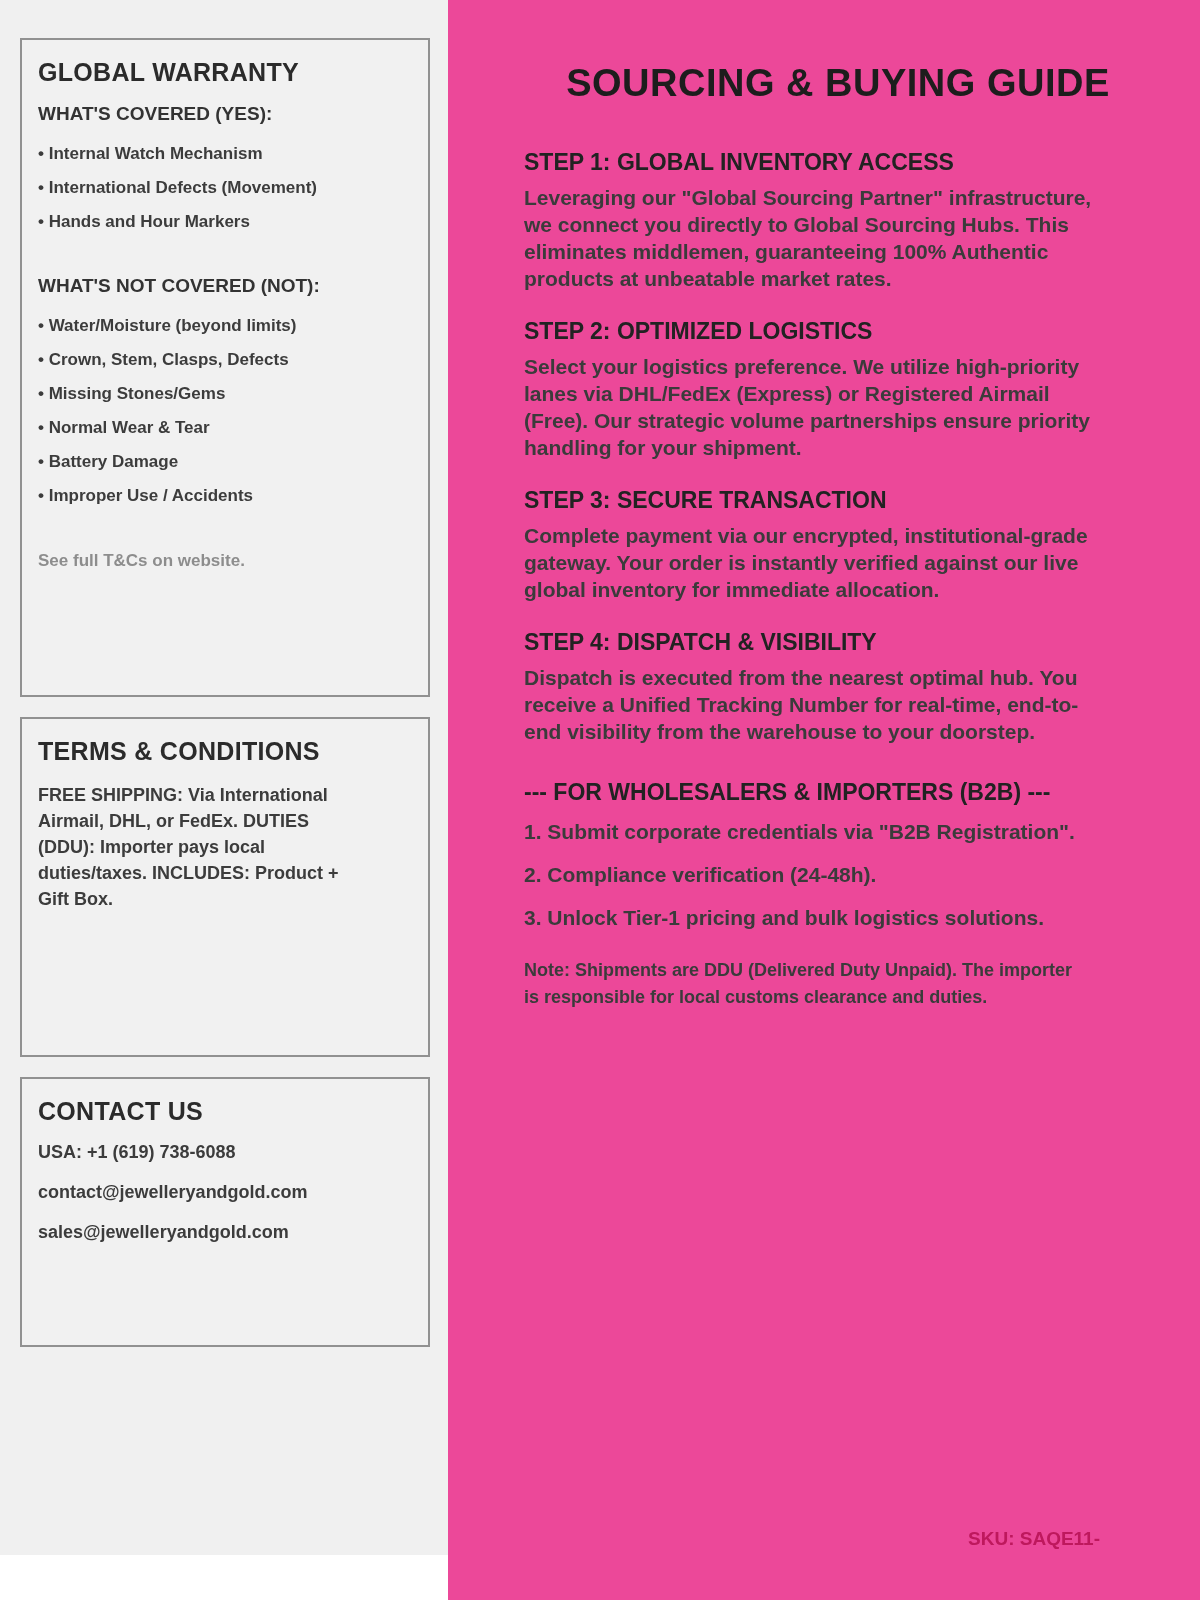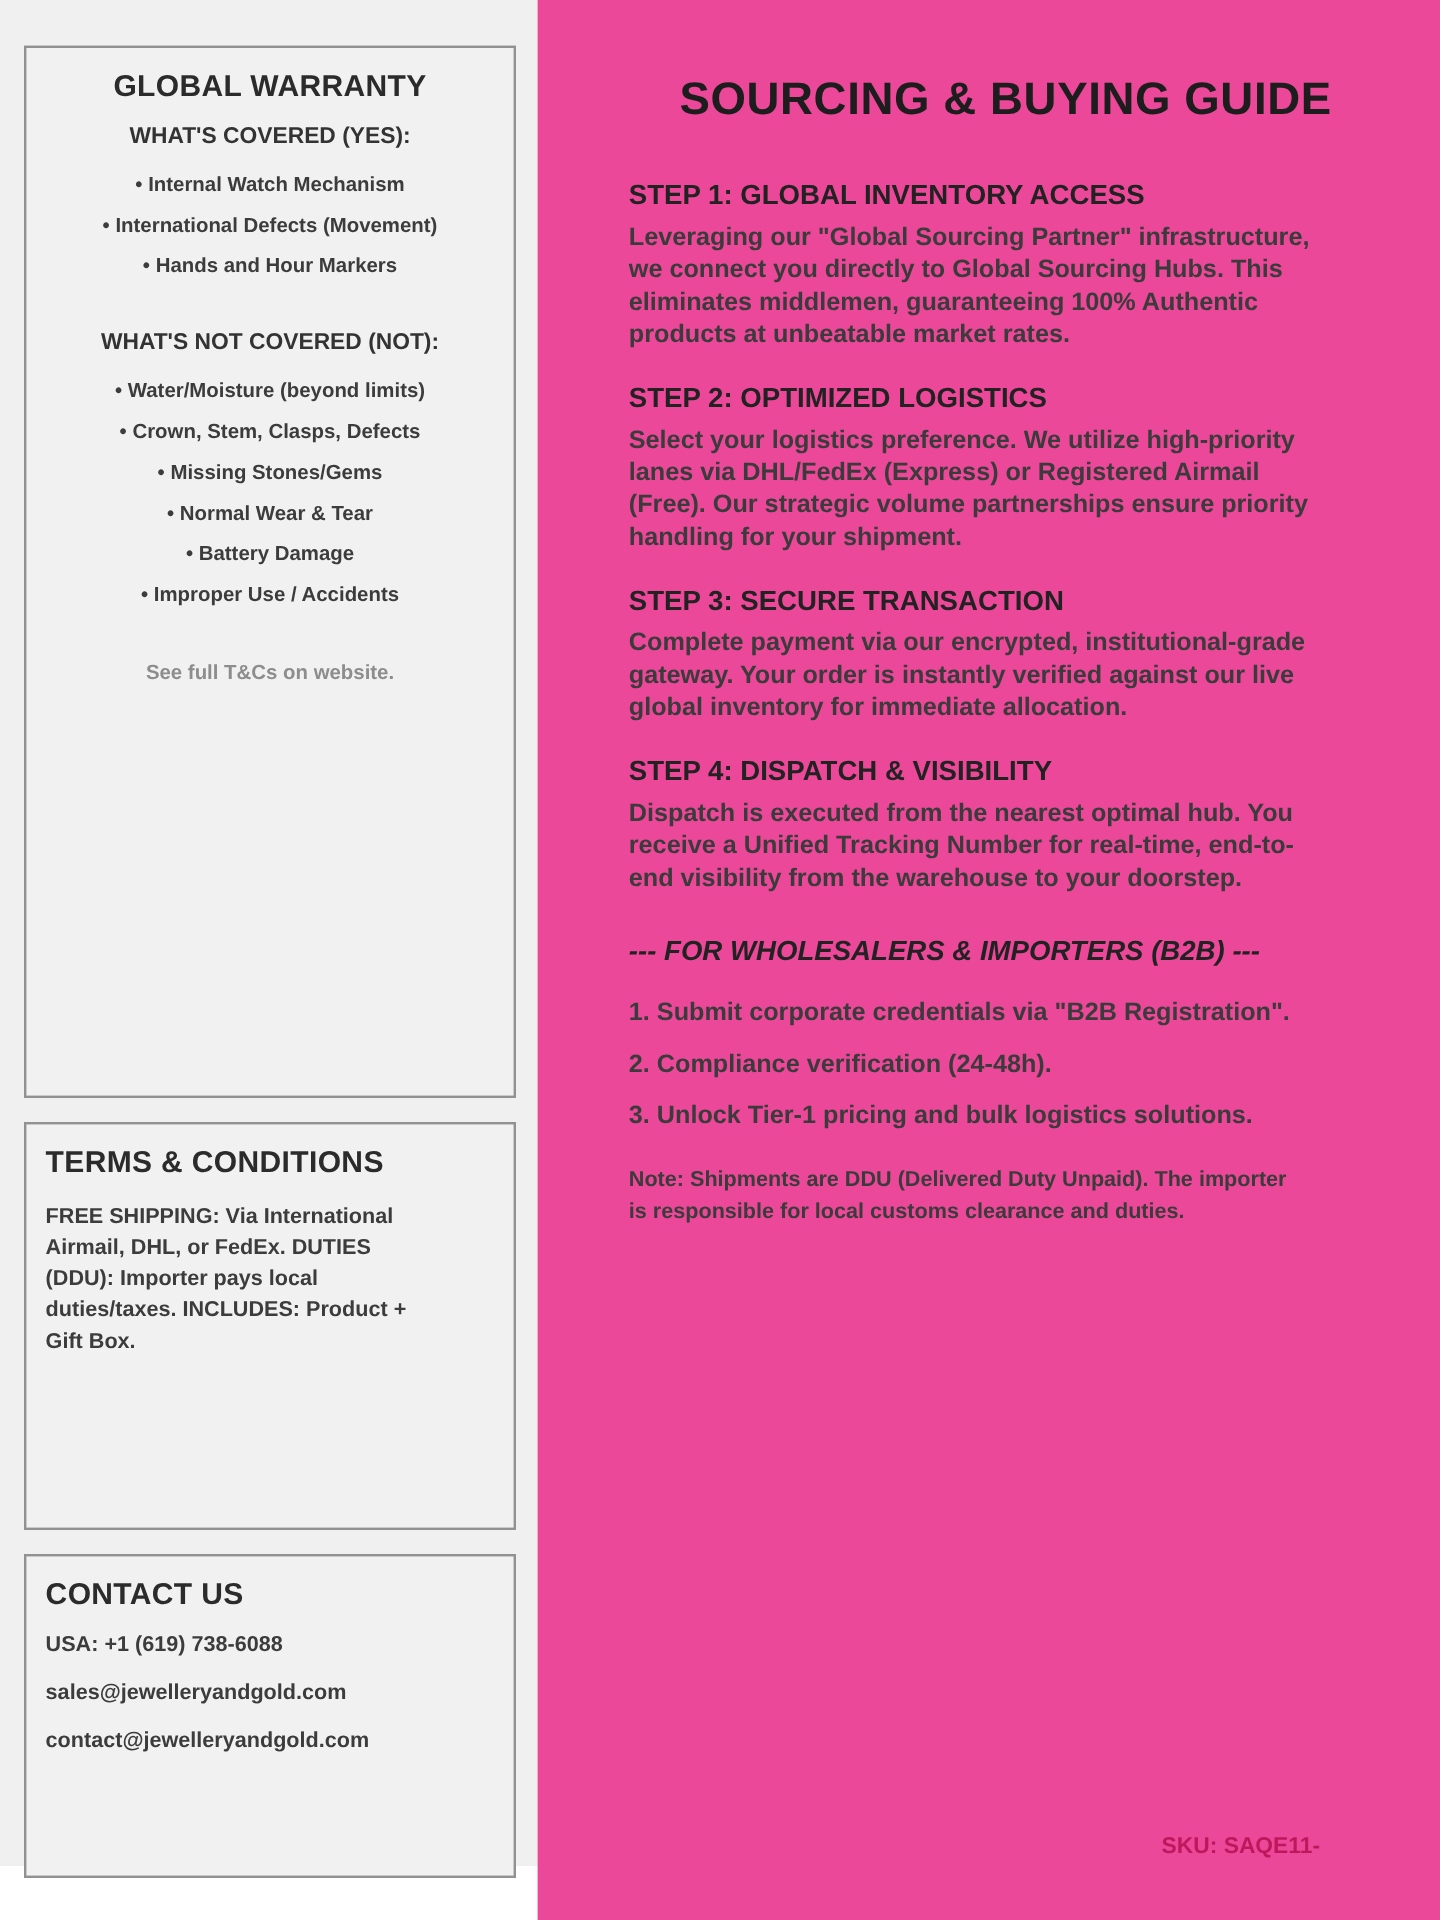--- a/index.html
+++ b/index.html
@@ -18,21 +18,21 @@
     width: 448px; height: 1555px;
     background: #f0f0f0;
     padding-top: 38px;
   }
   .box {
     margin: 0 18px 20px 20px;
     border: 2px solid #919191;
     padding: 18px 16px;
     background: #f1f1f1;
   }
-  .box-warranty { height: 877px; text-align: center; }
+  .box-warranty { height: 659px; }
   .box-terms    { height: 340px; }
   .box-contact  { height: 270px; }
 
   .box h2 {
     font-size: 25px; font-weight: bold; color: #2b2b2b;
     letter-spacing: 0.3px; margin-bottom: 16px;
   }
   .box h3 {
     font-size: 19px; font-weight: bold; color: #333333;
     margin: 10px 0 12px 0;
@@ -74,22 +74,21 @@
   .step-heading {
     font-size: 23px; font-weight: bold; color: #222222;
     margin-bottom: 8px;
   }
   .step-body {
     font-size: 21px; font-weight: bold; color: #3b3b3b;
     line-height: 27px; max-width: 585px;
   }
   .b2b-heading {
     font-size: 23px; font-weight: bold; color: #222222;
-    margin: 34px 0 24px 0;
-    font-style: italic;
+    margin: 34px 0 12px 0;
   }
   .b2b-para {
     font-size: 21px; font-weight: bold; color: #3b3b3b;
     line-height: 27px; max-width: 585px;
     margin-bottom: 16px;
   }
   .b2b-note {
     margin-top: 26px;
     font-size: 18px; font-weight: bold; color: #3b3b3b;
     line-height: 27px; max-width: 560px;
@@ -129,22 +128,22 @@
     </section>
 
     <section class="box box-terms">
       <h2>TERMS &amp; CONDITIONS</h2>
       <p class="terms-body">FREE SHIPPING: Via International Airmail, DHL, or FedEx.  DUTIES (DDU): Importer pays local duties/taxes.  INCLUDES: Product + Gift Box.</p>
     </section>
 
     <section class="box box-contact">
       <h2>CONTACT US</h2>
       <p class="contact-line">USA: +1 (619) 738-6088</p>
+      <p class="contact-line">contact@jewelleryandgold.com</p>
       <p class="contact-line">sales@jewelleryandgold.com</p>
-      <p class="contact-line">contact@jewelleryandgold.com</p>
     </section>
 
   </aside>
 
   <main class="main">
     <h1 class="main-title">SOURCING &amp; BUYING GUIDE</h1>
 
     <section class="step">
       <h2 class="step-heading">STEP 1: GLOBAL INVENTORY ACCESS</h2>
       <p class="step-body">Leveraging our "Global Sourcing Partner" infrastructure, we connect you directly to Global Sourcing Hubs. This eliminates middlemen, guaranteeing 100% Authentic products at unbeatable market rates.</p>

